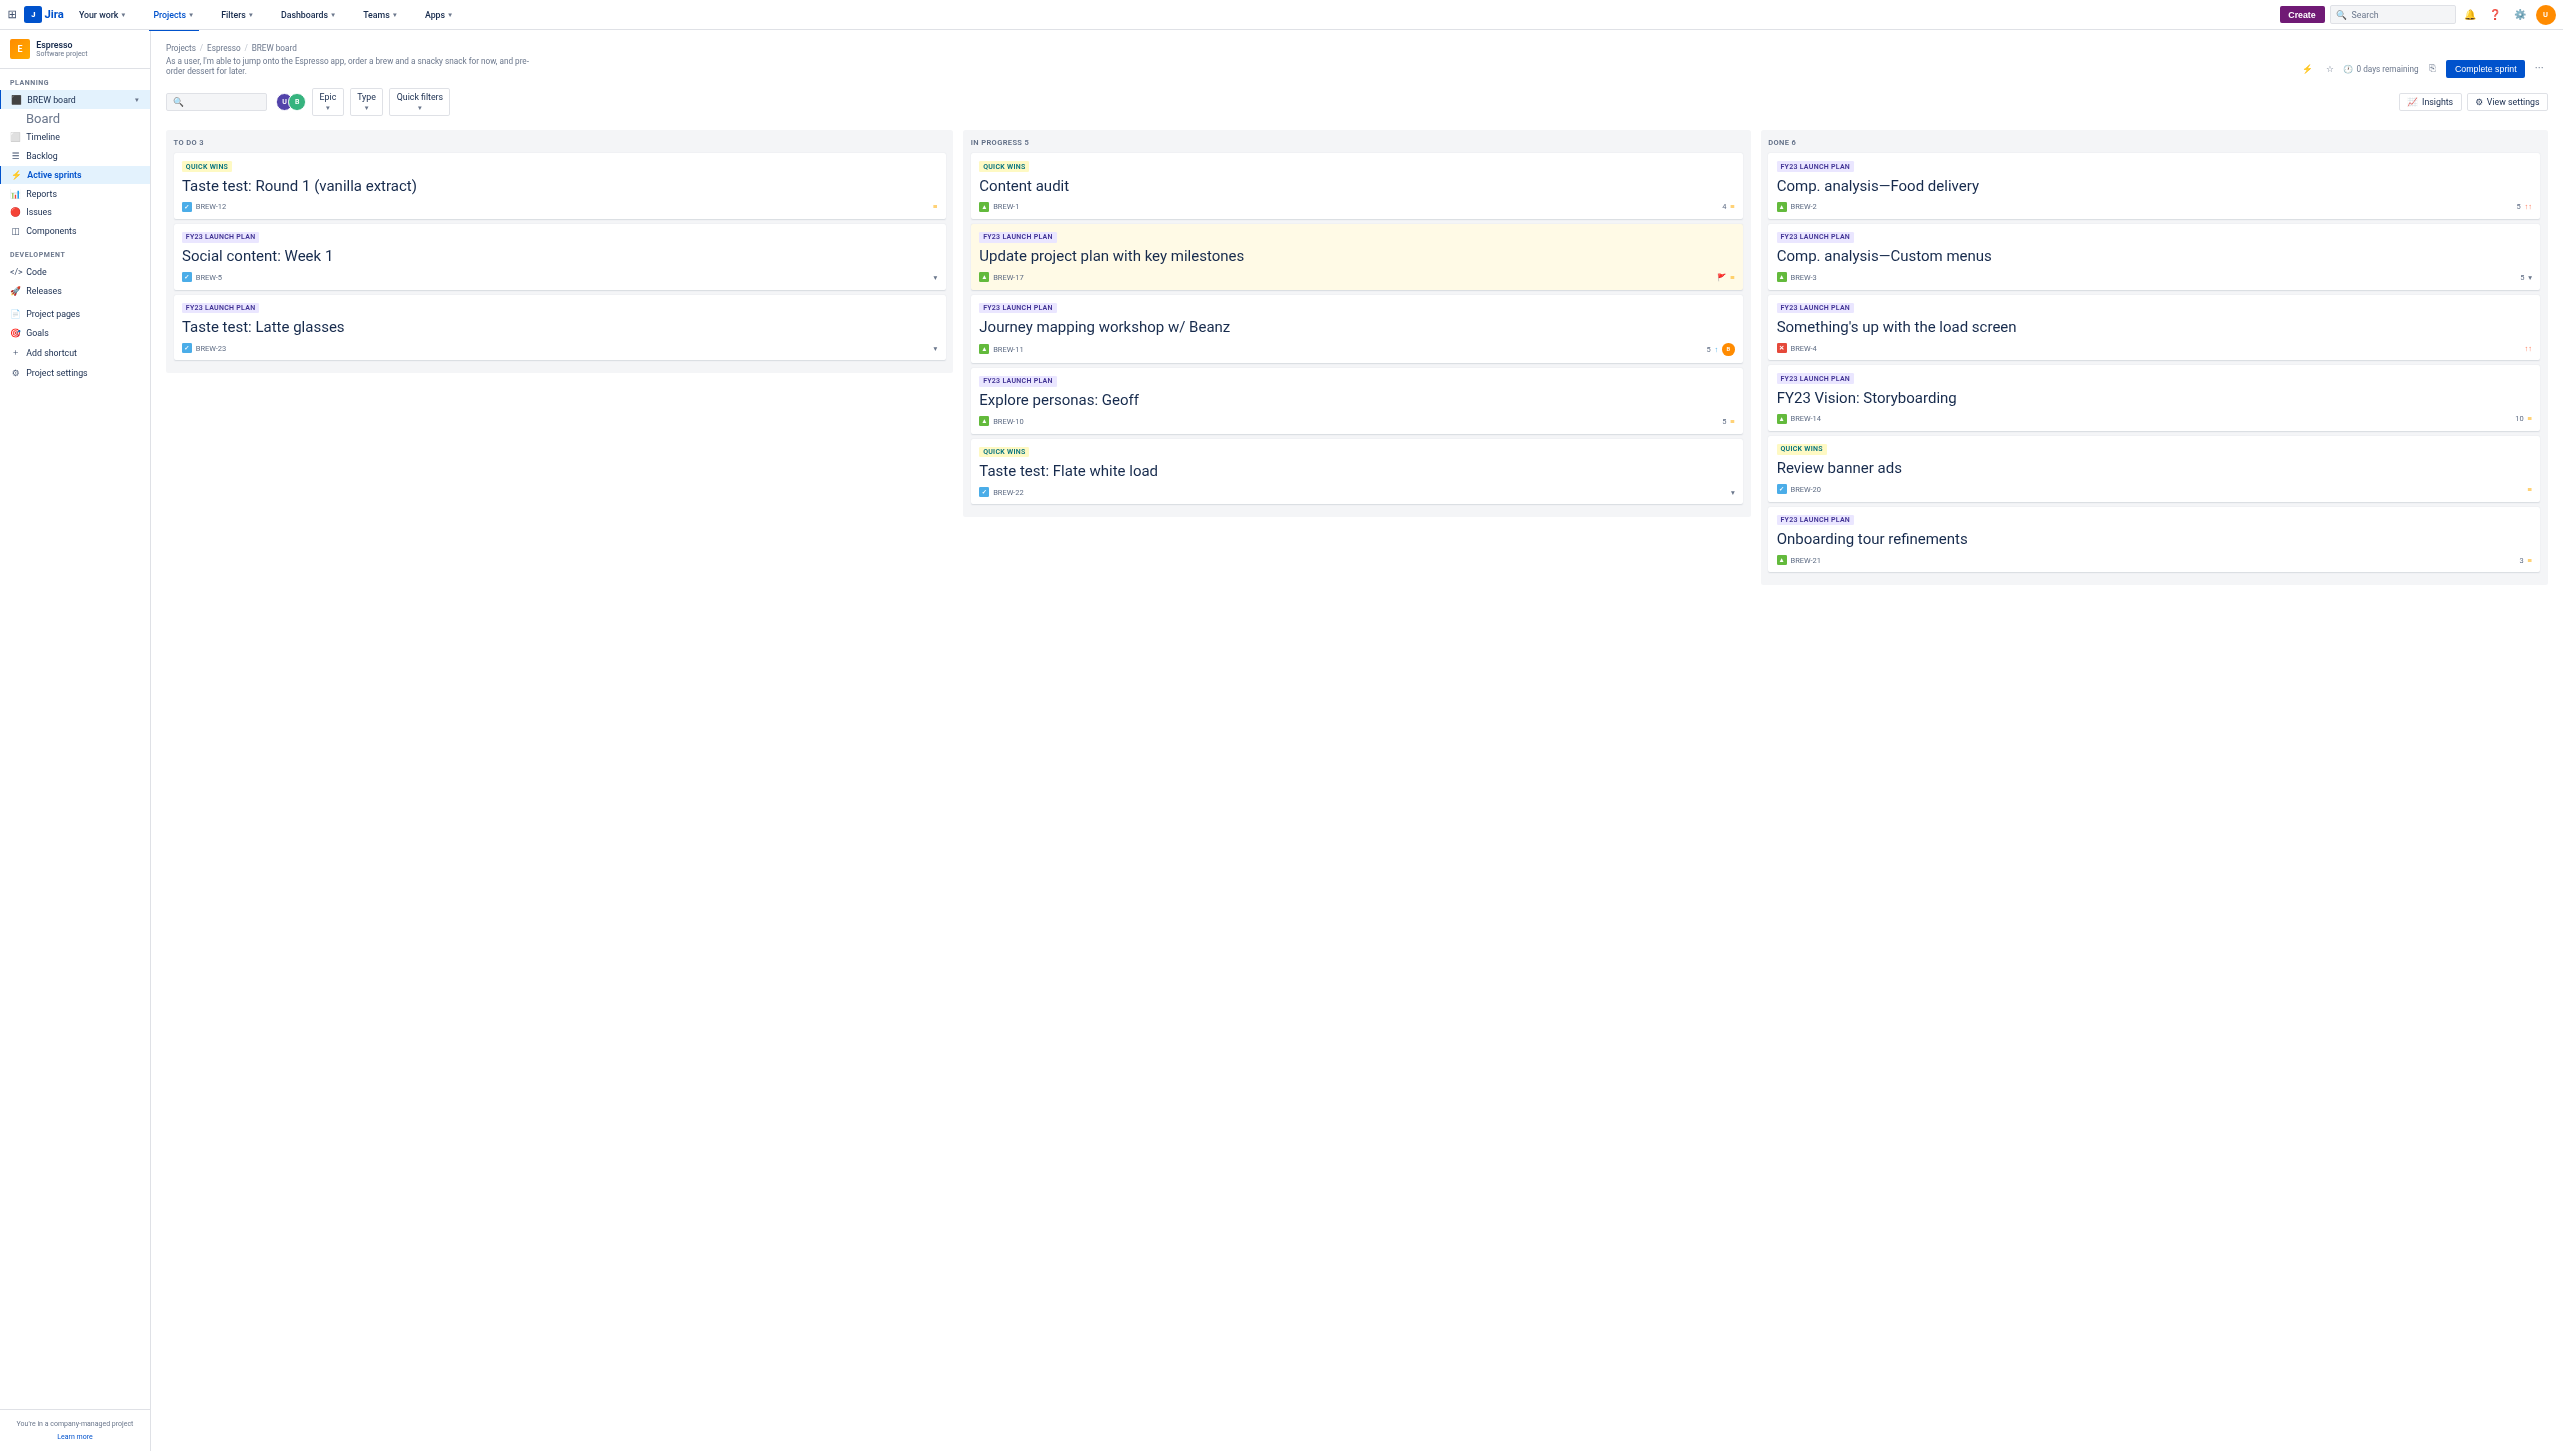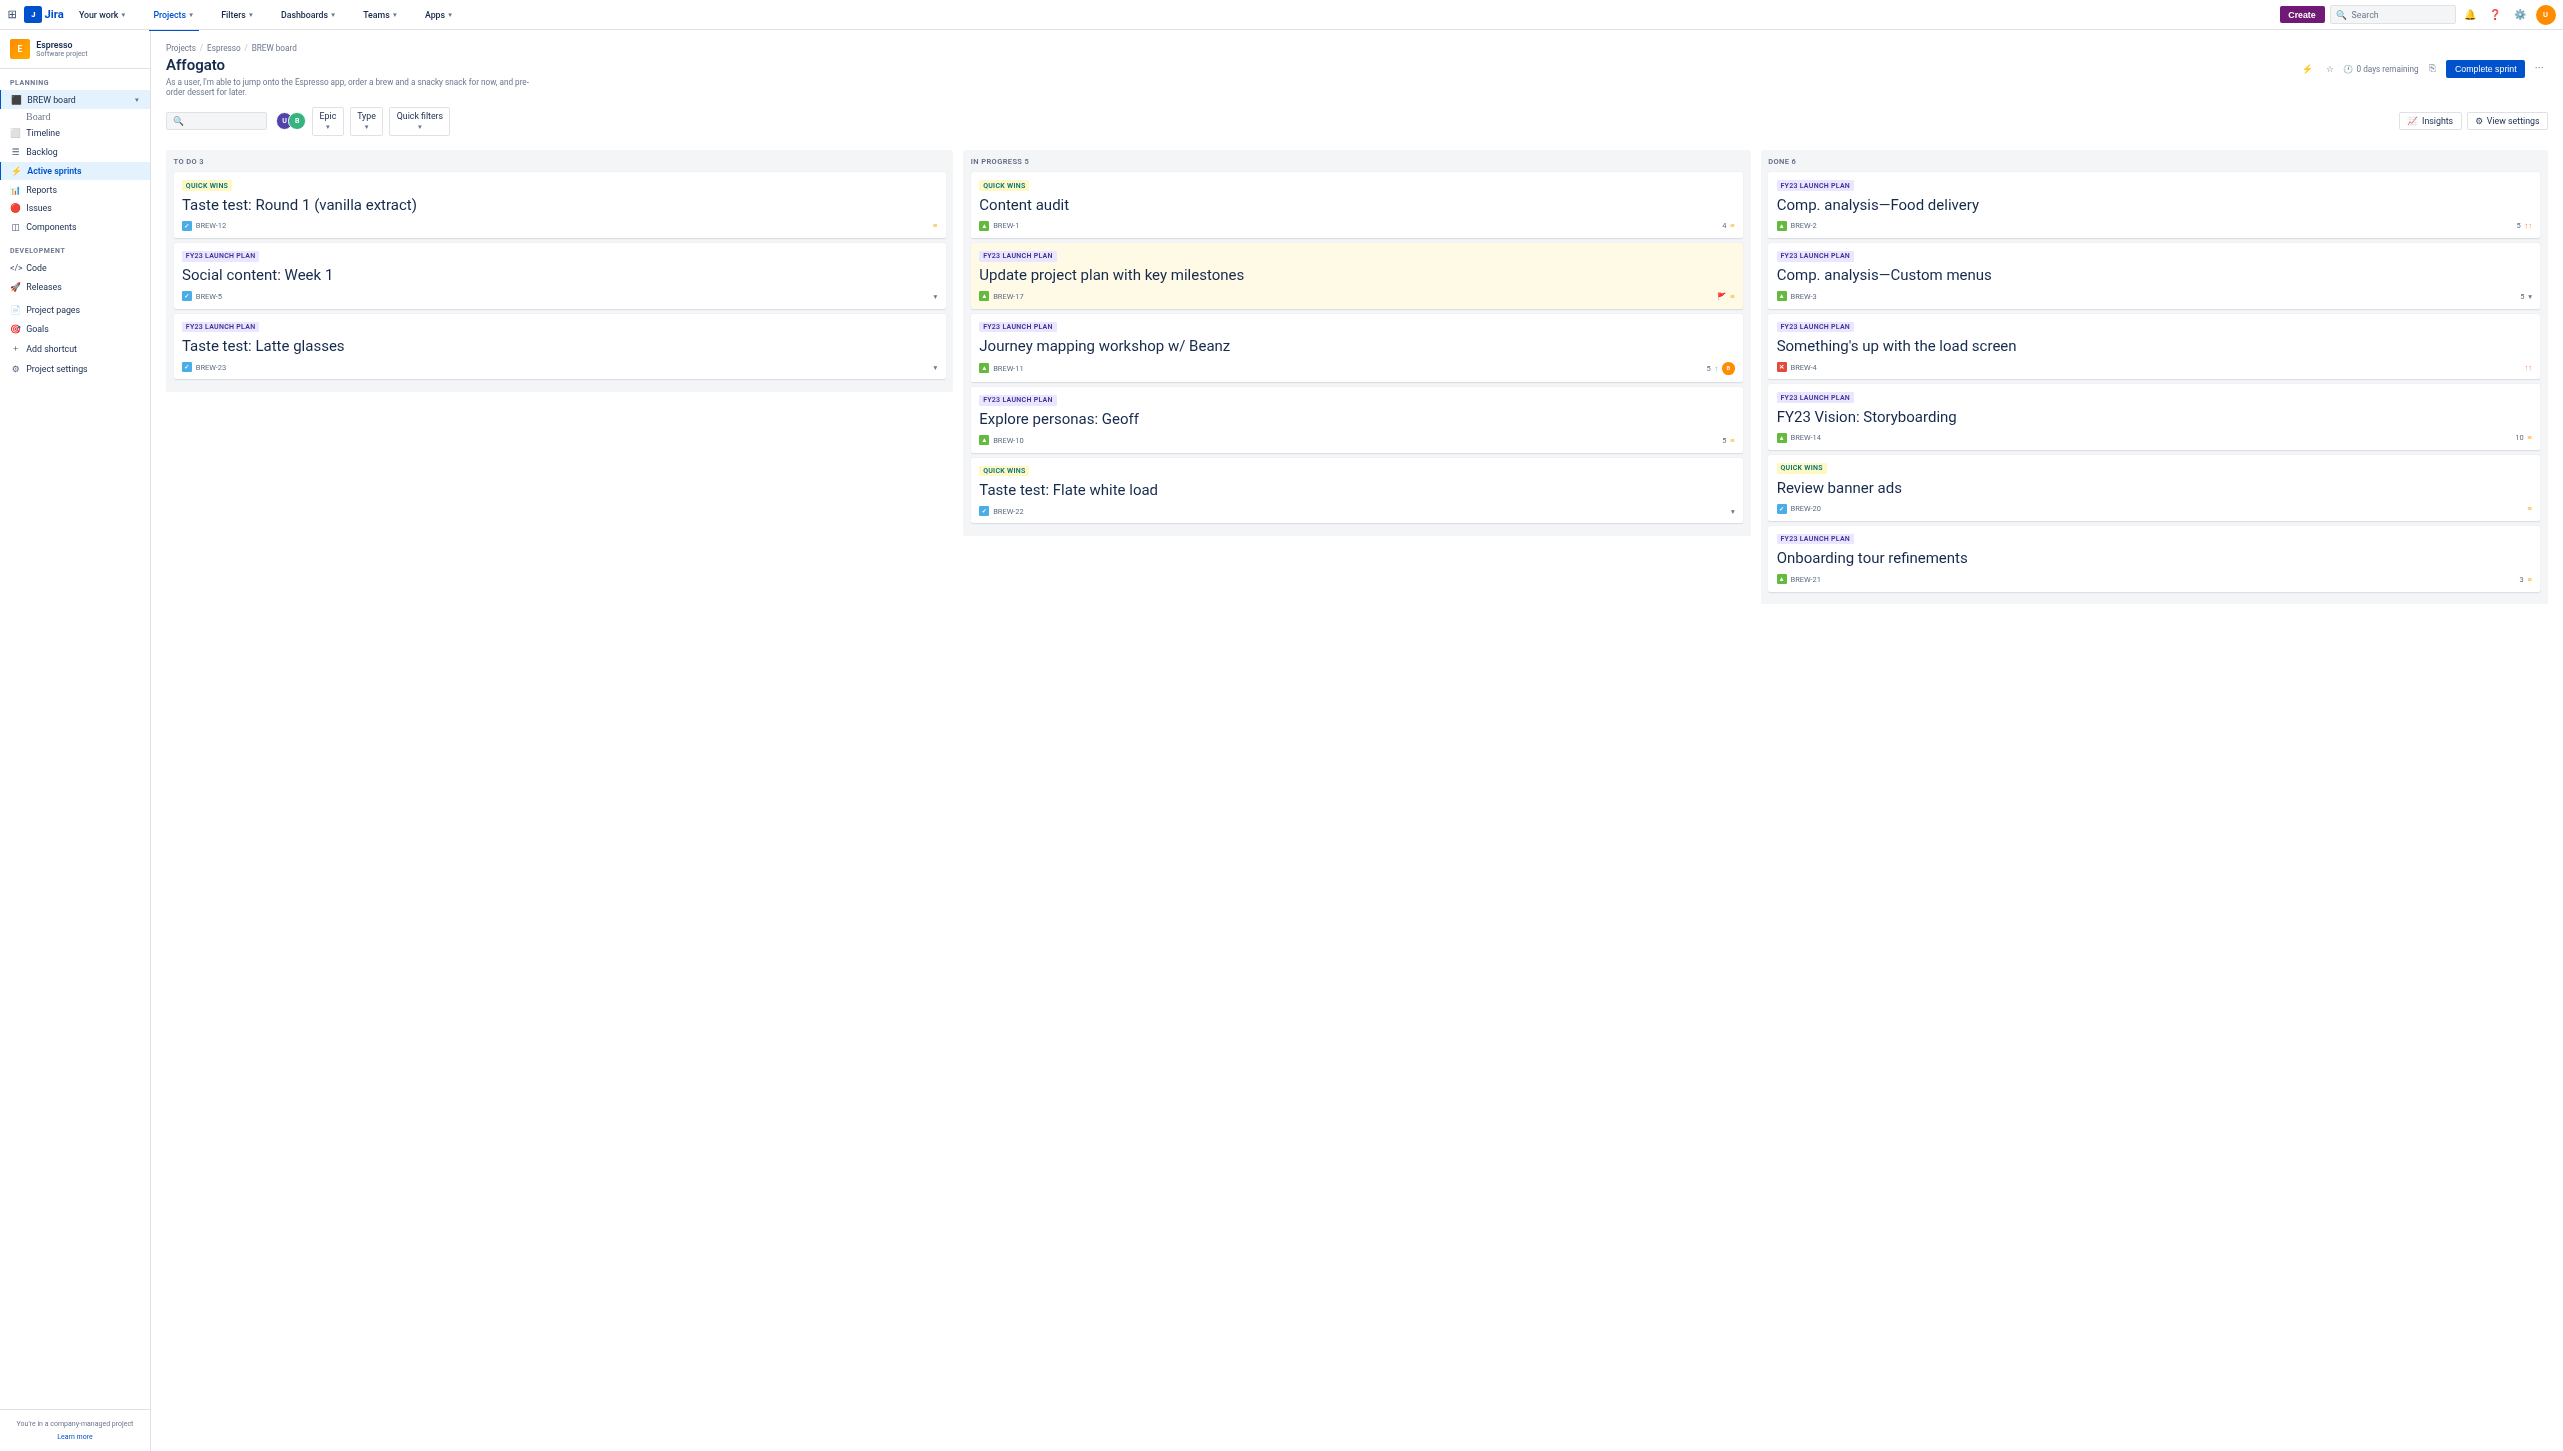--- a/index.html
+++ b/index.html
@@ -37,21 +37,21 @@
     .project-name { font-weight: 600; font-size: 8.8px; color: #172B4D; }
     .project-type { font-size: 7px; color: #6B778C; }
 
     .sidebar-section-label { font-size: 7px; font-weight: 700; color: #6B778C; text-transform: uppercase; letter-spacing: 0.08em; padding: 10px 10px 3.8px; }
     .sidebar-item { display: flex; align-items: center; gap: 5px; padding: 4.4px 10px; cursor: pointer; color: #172B4D; font-size: 8.8px; position: relative; }
     .sidebar-item.active { background: #E3F2FD; color: #0052CC; font-weight: 600; border-left: 1.3px solid #0052CC; }
     .sidebar-item .item-icon { width: 11.3px; text-align: center; font-size: 8.8px; color: #42526E; }
     .sidebar-item.active .item-icon { color: #0052CC; }
     .expand-icon { margin-left: auto; font-size: 6.3px; color: #6B778C; }
     .brew-board-item { background: #E3F2FD; border-left: 1.3px solid #0052CC; }
-    .brew-board-sub { font-size: 10px; color: #6B778C; padding: 1.9px 10px 1.9px 26px; cursor: pointer; font-family: Liberation Serif, serif; }
+    .brew-board-sub { font-size: 13px; color: #6B778C; padding: 1.9px 10px 1.9px 26px; cursor: pointer; }
     .sidebar-bottom { margin-top: auto; padding: 5px 0; border-top: 0.6px solid #dfe1e6; }
     .sidebar-footer-text { font-size: 7px; color: #6B778C; padding: 5px 10px; text-align: center; }
     .sidebar-footer-link { font-size: 7px; color: #0052CC; text-align: center; padding-bottom: 5px; cursor: pointer; }
 
     
     .main-content { flex: 1; overflow-y: auto; padding: 12.6px 15px; background: #fff; }
 
     
     .breadcrumb { display: flex; align-items: center; gap: 3.8px; font-size: 8.2px; color: #6B778C; margin-bottom: 3.8px; }
     .breadcrumb a { color: #6B778C; cursor: pointer; }
@@ -242,21 +242,20 @@
     <div class="breadcrumb">
       <a>Projects</a>
       <span class="breadcrumb-sep">/</span>
       <a>Espresso</a>
       <span class="breadcrumb-sep">/</span>
       <a>BREW board</a>
     </div>
 
     <div class="page-header">
       <div class="page-header-left">
-        <h1 class="page-title">Affogato</h1>
         <p class="page-subtitle">As a user, I'm able to jump onto the Espresso app, order a brew and a snacky snack for now, and pre-order dessert for later.</p>
       </div>
       <div class="page-header-actions">
         <div class="header-icon-btn">⚡</div>
         <div class="header-icon-btn">☆</div>
         <div class="days-remaining">
           <span>🕐</span>
           <span>0 days remaining</span>
         </div>
         <div class="header-icon-btn">⎘</div>

